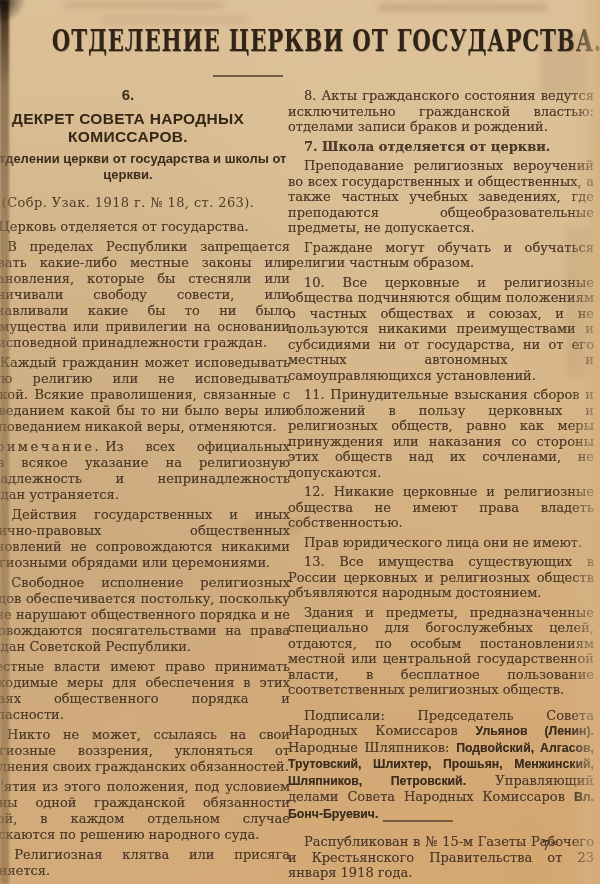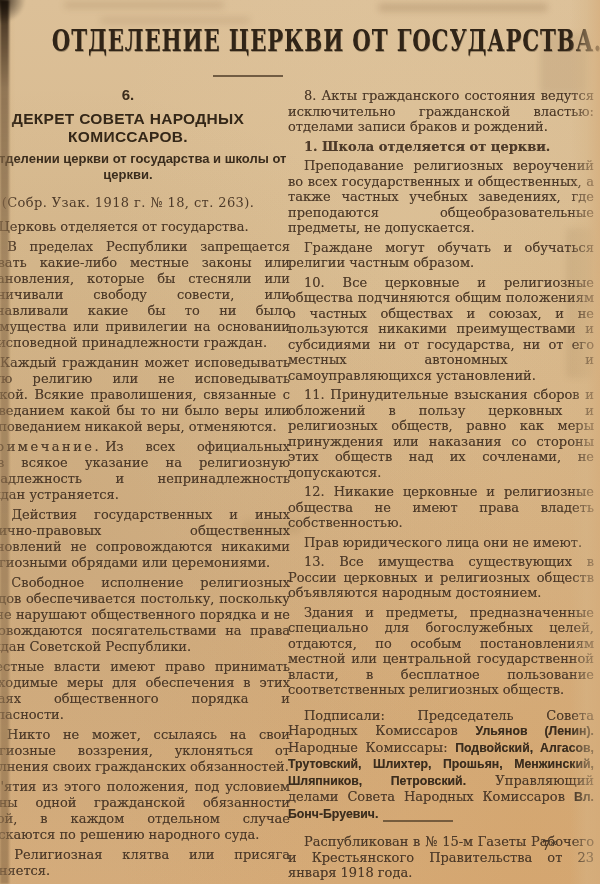--- a/index.html
+++ b/index.html
@@ -169,34 +169,34 @@
     <p class="faint">5. Свободное исполнение религиозных обрядов обеспечивается постольку, поскольку они не нарушают общественного порядка и не сопровождаются посягательствами на права граждан Советской Республики.</p>
     <p class="faint">Местные власти имеют право принимать необходимые меры для обеспечения в этих случаях общественного порядка и безопасности.</p>
     <p>6. Никто не может, ссылаясь на свои религиозные воззрения, уклоняться от исполнения своих гражданских обязанностей.</p>
     <p>Из'ятия из этого положения, под условием замены одной гражданской обязанности другой, в каждом отдельном случае допускаются по решению народного суда.</p>
     <p>7. Религиозная клятва или присяга отменяется.</p>
     <p>В необходимых случаях дается лишь торжественное обещание.</p>
   </div>
 
   <div class="col col-right">
     <p>8. Акты гражданского состояния ведутся исключительно гражданской властью: отделами записи браков и рождений.</p>
-    <p class="bold-line">1. Школа отделяется от церкви.</p>
+    <p class="bold-line">7. Школа отделяется от церкви.</p>
     <p>Преподавание религиозных вероучений во всех государственных и общественных, а также частных учебных заведениях, где преподаются общеобразовательные предметы, не допускается.</p>
     <p>Граждане могут обучать и обучаться религии частным образом.</p>
     <p>10. Все церковные и религиозные общества подчиняются общим положениям о частных обществах и союзах, и не пользуются никакими преимуществами и субсидиями ни от государства, ни от его местных автономных и самоуправляющихся установлений.</p>
     <p>11. Принудительные взыскания сборов и обложений в пользу церковных и религиозных обществ, равно как меры принуждения или наказания со стороны этих обществ над их сочленами, не допускаются.</p>
     <p>12. Никакие церковные и религиозные общества не имеют права владеть собственностью.</p>
     <p>Прав юридического лица они не имеют.</p>
     <p>13. Все имущества существующих в России церковных и религиозных обществ объявляются народным достоянием.</p>
     <p class="faint">Здания и предметы, предназначенные специально для богослужебных целей, отдаются, по особым постановлениям местной или центральной государственной власти, в бесплатное пользование соответственных религиозных обществ.</p>
 
     <p class="signatures">
       <span>Подписали: Председатель Совета Народных Комиссаров</span>
       <span class="sig-bold">Ульянов (Ленин).</span>
-      <span>Народные Комиссары:</span>
+      <span>Народные Шляпников:</span>
       <span class="sig-bold">Подвойский, Алгасов, Трутовский, Шлихтер, Прошьян, Менжинский, Шляпников, Петровский.</span>
       <span>Управляющий делами Совета Народных Комиссаров</span>
       <span class="sig-bold">Вл. Бонч-Бруевич.</span>
     </p>
 
     <p class="publication">Распубликован в № 15-м Газеты Рабочего и Крестьянского Правительства от 23 января 1918 года.</p>
   </div>
 
   <div class="bottom-rule"></div>
   <div class="sig-mark">7*</div>

